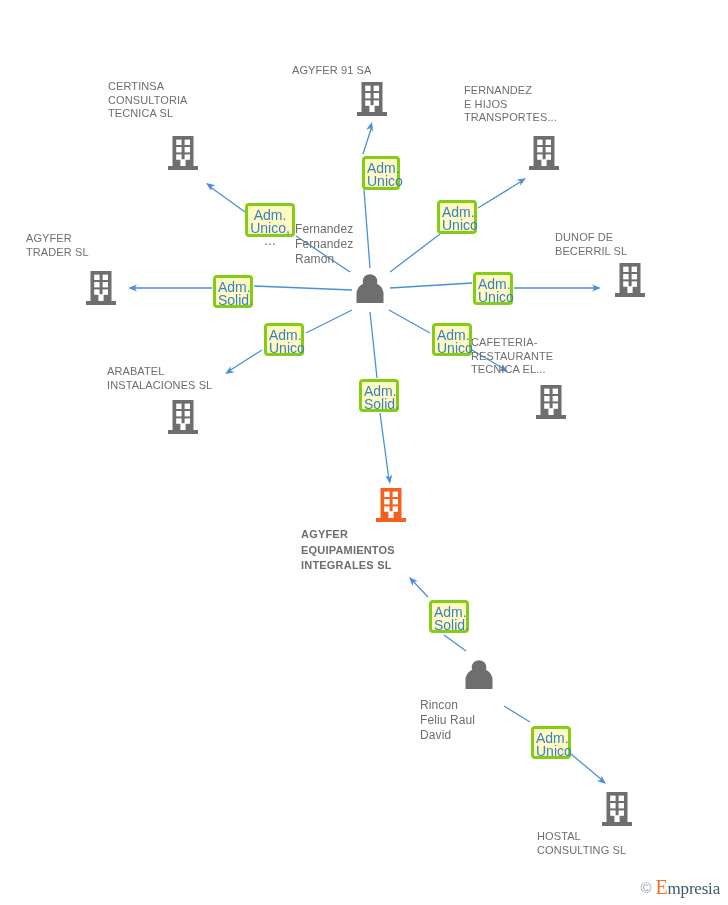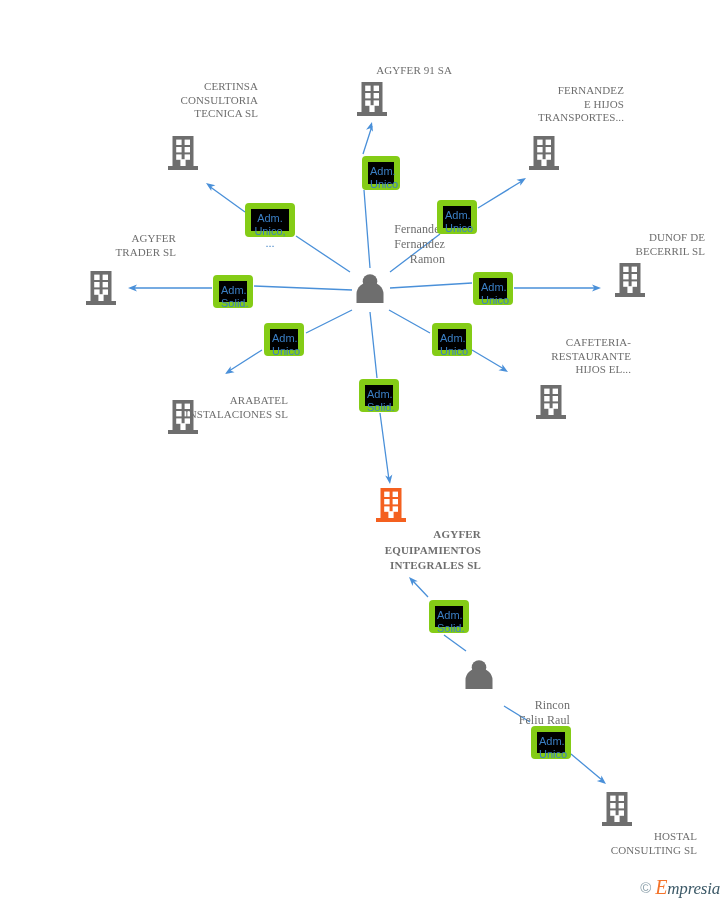--- a/index.html
+++ b/index.html
@@ -19,22 +19,22 @@
   }
   svg.graph-layer {
     position: absolute;
     left: 0;
     top: 0;
     width: 728px;
     height: 905px;
   }
   .node-label {
     position: absolute;
-    text-align: right;
-    font-family: Liberation Serif, serif;
+    text-align: left;
+    font-family: Liberation Sans, sans-serif;
     font-size: 11px;
     line-height: 13.5px;
     color: #6e6e6e;
     letter-spacing: 0.1px;
     white-space: pre-line;
     pointer-events: none;
   }
   .node-label.person {
     color: #6e6e6e;
     font-size: 12px;
@@ -43,26 +43,26 @@
   .node-label.focus {
     color: #6e6e6e;
     font-weight: bold;
     font-size: 11px;
     line-height: 15.5px;
     letter-spacing: 0.2px;
   }
   .edge-label {
     position: absolute;
     box-sizing: border-box;
-    border: 6px solid #84cc16;
+    border: 3px solid #84cc16;
     border-radius: 4px;
-    background: #000000;
+    background: #fef9c3;
     color: #3b7fc4;
     font-family: "Liberation Sans", sans-serif;
-    font-size: 11px;
+    font-size: 14px;
     line-height: 12.5px;
     text-align: center;
     padding: 3px 2px 2px 2px;
     white-space: pre-line;
     cursor: pointer;
   }
   .watermark {
     position: absolute;
     right: 8px;
     bottom: 6px;
@@ -71,21 +71,20 @@
     gap: 4px;
     font-family: "Liberation Serif", serif;
   }
   .watermark .copy {
     font-size: 15px;
     color: #8fa3ad;
     font-family: "Liberation Sans", sans-serif;
   }
   .watermark .brand {
     font-size: 17px;
-    font-style: italic;
     color: #3d5a68;
     letter-spacing: -0.2px;
   }
   .watermark .brand .cap {
     color: #f4732a;
     font-size: 20px;
   }
 </style>
 </head>
 <body>
@@ -240,25 +239,25 @@
       <div class="node-label" style="width: 160px; left: 464px; top: 84px;">FERNANDEZ
 E HIJOS
 TRANSPORTES...</div>
       <div class="node-label" style="width: 150px; left: 26px; top: 232px;">AGYFER
 TRADER SL</div>
       <div class="node-label" style="width: 150px; left: 555px; top: 231px;">DUNOF DE
 BECERRIL SL</div>
       <div class="node-label person" style="width: 150px; left: 295px; top: 222px;">Fernandez
 Fernandez
 Ramon</div>
-      <div class="node-label" style="width: 175px; left: 113px; top: 365px; margin-top: 29px;">ARABATEL
+      <div class="node-label" style="width: 175px; left: 107px; top: 365px;">ARABATEL
 INSTALACIONES SL</div>
       <div class="node-label" style="width: 160px; left: 471px; top: 336px;">CAFETERIA-
 RESTAURANTE
-HIJOS EL...</div>
+TECNICA EL...</div>
       <div class="node-label focus" style="width: 180px; left: 301px; top: 527px;">AGYFER
 EQUIPAMIENTOS
 INTEGRALES SL</div>
       <div class="node-label person" style="width: 150px; left: 420px; top: 698px;">Rincon
 Feliu Raul
 David</div>
       <div class="node-label" style="width: 160px; left: 537px; top: 830px;">HOSTAL
 CONSULTING SL</div>
     </div>
   <div id="edge-labels">

